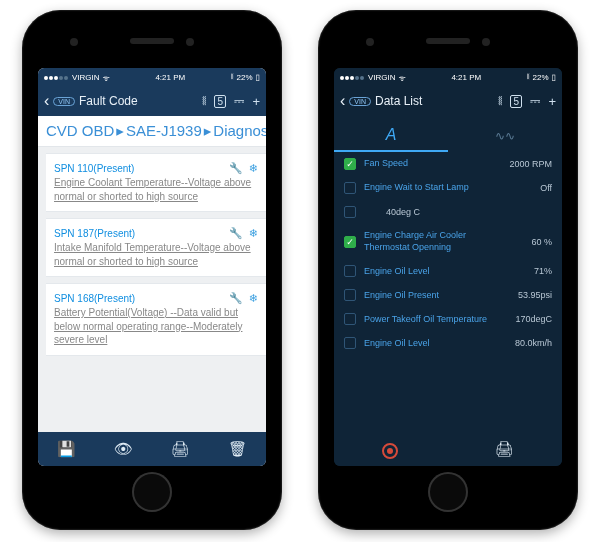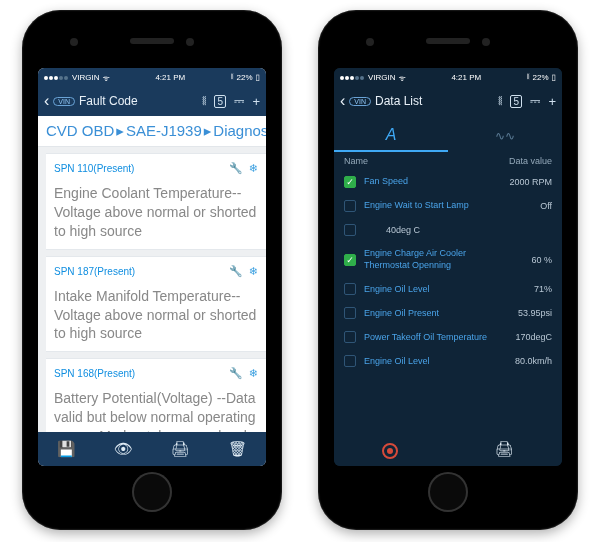--- a/index.html
+++ b/index.html
@@ -77,21 +77,21 @@
 
   
   .faults { flex:1; overflow:hidden;padding-left:8px; }
   .fault { background:#fff; margin-top:6px; padding:8px; border-top:1px solid #e4e8ec; border-bottom:1px solid #e4e8ec; position:relative; }
   .fault .head { display:flex; justify-content:space-between; align-items:center; }
   .fault .spn { color:#108ee0; font-size:10px; }
   .fault .pres { color:#108ee0; }
   .fault .icons2 { display:flex; gap:6px; }
   .wrench { color:#e06a3a; font-size:11px; }
   .snow   { color:#3a9fe0; font-size:11px; }
-  .fault .desc { color:#888; font-size:14px; margin-top:9px; line-height:1.35; }
+  .fault .desc { color:#888; font-size:10px; margin-top:1px; line-height:1.35;text-decoration:underline; }
 
   
   .bbar { height:34px; display:flex; justify-content:space-around; align-items:center; }
   .bbar.lightbg { background:#1a3a5c; color:#e0ecf5; }
   .bbar.darkbg  { background:#0f2437; color:#e0ecf5; }
   .bbar .btn { font-size:15px; }
 
   
   .tabs { display:flex; height:36px; align-items:flex-end; background:#0f2437; }
   .tab { flex:1; text-align:center; padding-bottom:6px; font-size:16px; color:#5a7a94; border-bottom:2px solid transparent; }
@@ -225,24 +225,20 @@
           <span>⎓</span>
           <span>+</span>
         </div>
       </div>
 
       <div class="tabs">
         <div class="tab active"><span style="font-style:italic;">A</span></div>
         <div class="tab"><span style="font-size:12px;">∿∿</span></div>
       </div>
 
-      <div class="thead">
-        <span class="n">Name</span>
-        <span>Data value</span>
-      </div>
 
       <div class="rows" id="rows-container">
           <div class="row">
             <div class="cb on">✓</div>
             <div class="nm">Fan Speed</div>
             <div class="vl">2000 RPM</div>
           </div>
           <div class="row">
             <div class="cb"></div>
             <div class="nm">Engine Wait to Start Lamp</div>

